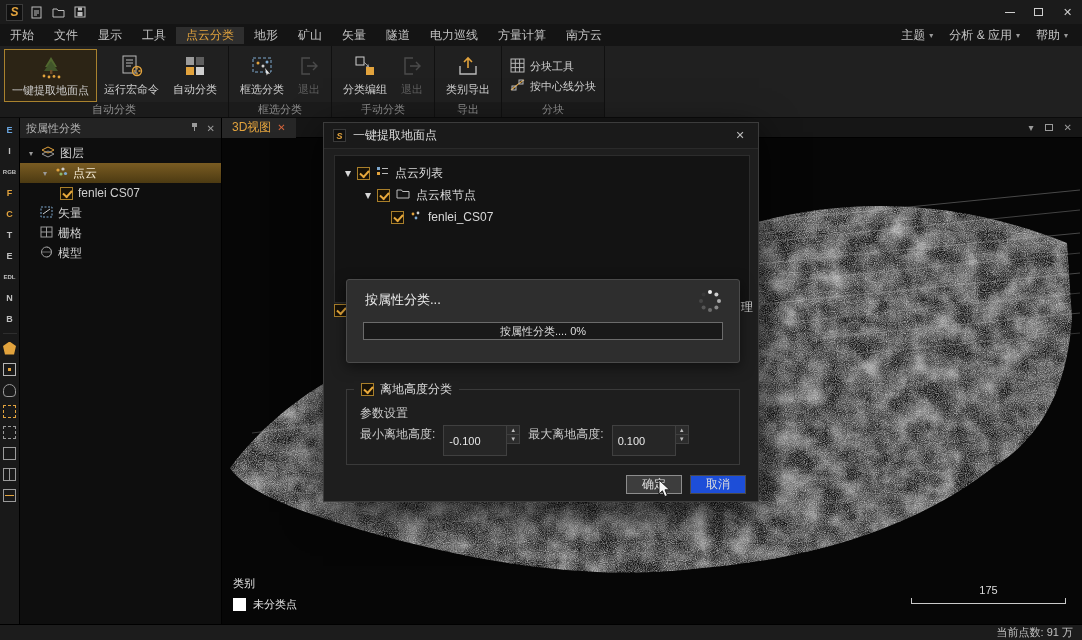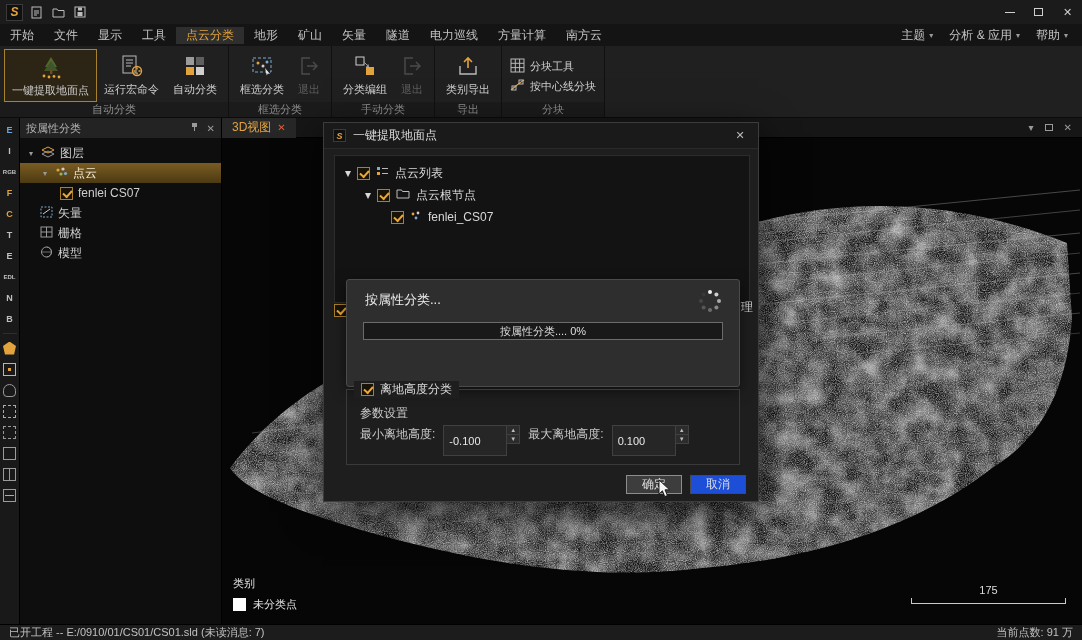--- a/index.html
+++ b/index.html
@@ -96,21 +96,21 @@
   .dlg-logo{width:13px;height:13px;background:#101010;border:1px solid #3a3a3a;color:#e2a33d;font-weight:700;font-style:italic;font-size:9px;display:flex;align-items:center;justify-content:center}
   .dlg-x{margin-left:auto;color:#bbb;font-size:11px;width:18px;text-align:center}
   .dlg-tree{position:absolute;left:10px;top:32px;width:416px;height:148px;background:#131313;border:1px solid #2c2c2c;padding-top:6px}
   .dlg-trow{height:22px;display:flex;align-items:center;gap:6px;color:#d8d8d8;font-size:12px}
   .dlg-trow.i0{padding-left:10px}
   .dlg-trow.i1{padding-left:30px}
   .dlg-trow.i2{padding-left:56px}
   .stray-cb{position:absolute;left:10px;top:181px}
   .frag{position:absolute;left:417px;top:176px;color:#cfcfcf;font-size:12px}
 
-  .overlay{position:absolute;left:22px;top:156px;width:394px;height:108px;background:#2e2e2e;border:1px solid #4b4b4b;border-radius:3px;box-shadow:0 4px 14px rgba(0,0,0,.5)}
+  .overlay{position:absolute;left:22px;top:156px;width:394px;height:84px;background:#2e2e2e;border:1px solid #4b4b4b;border-radius:3px;box-shadow:0 4px 14px rgba(0,0,0,.5)}
   .ov-head{position:absolute;left:18px;top:11px;font-size:13px;color:#ededed}
   .loader{position:absolute;right:16px;top:8px;width:26px;height:26px;animation:spin 1s steps(8) infinite}
   .loader::before{content:"";position:absolute;left:11px;top:11px;width:4px;height:4px;border-radius:50%;
     box-shadow:0 -9px 0 #f0f0f0,6.4px -6.4px 0 #cfcfcf,9px 0 0 #ababab,6.4px 6.4px 0 #8a8a8a,0 9px 0 #6d6d6d,-6.4px 6.4px 0 #575757,-9px 0 0 #454545,-6.4px -6.4px 0 #383838}
   @keyframes spin{to{transform:rotate(360deg)}}
   .pb-track{position:absolute;left:16px;right:16px;top:42px;height:18px;background:#191919;border:1px solid #6b6b6b;display:flex;align-items:center;justify-content:center;font-size:11px;color:#dedede;overflow:hidden}
   .pb-fill{position:absolute;left:0;top:0;bottom:0;width:0;background:#3a6ea5}
 
   .dlg-group{position:absolute;left:22px;top:266px;width:394px;height:76px;border:1px solid #3a3a3a}
   .dlg-group-title{position:absolute;left:30px;top:258px;background:#1e1e1e;padding:0 7px;display:flex;align-items:center;gap:6px;font-size:12px;color:#dcdcdc}
@@ -493,21 +493,20 @@
 
         <div class="scalebar">
           <div>175</div>
           <div class="sline"></div>
         </div>
       </div>
     </section>
   </main>
 
   <footer class="statusbar">
-    <span>已开工程 -- E:/0910/01/CS01/CS01.sld (未读消息: 7)</span>
     <span class="right">当前点数: 91 万</span>
   </footer>
 
   <div class="dialog">
     <div class="dlg-title">
       <span class="dlg-logo">S</span>
       <span>一键提取地面点</span>
       <span class="dlg-x">✕</span>
     </div>
 

